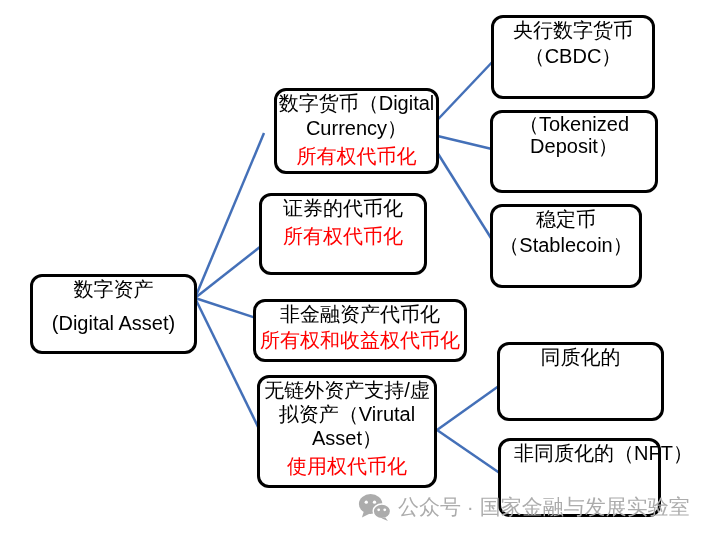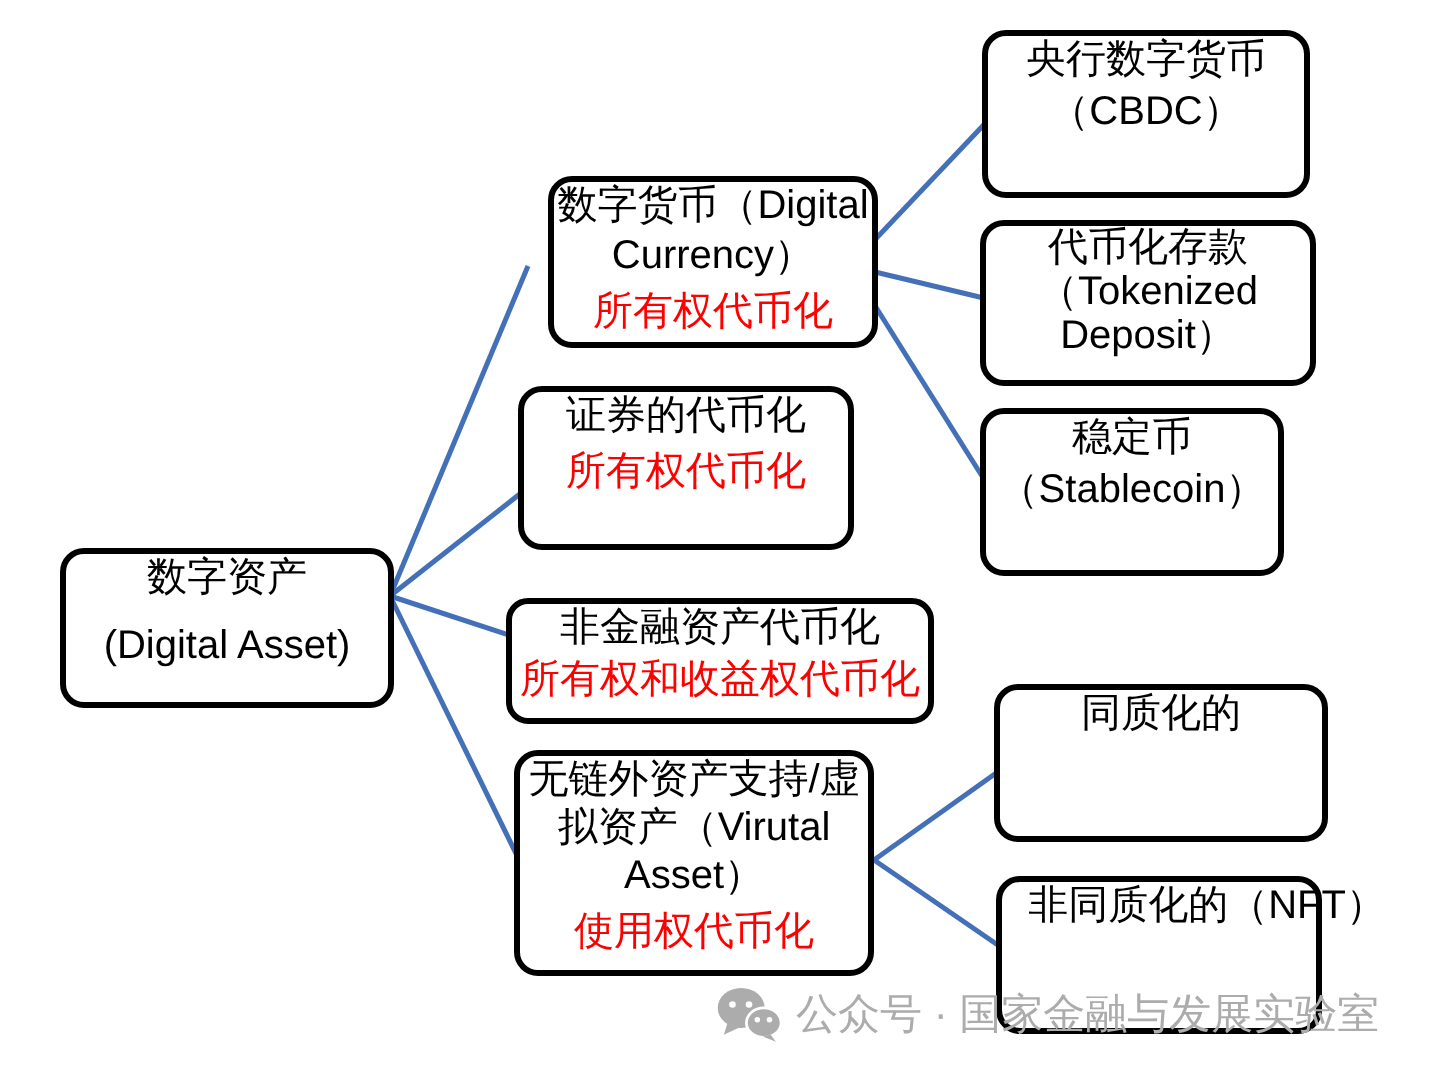--- a/index.html
+++ b/index.html
@@ -15,21 +15,21 @@
     display:flex; flex-direction:column; align-items:center; justify-content:flex-start;
     text-align:center; font-size:20px; line-height:25px; color:#000000;
   }
   .node .ln { white-space:nowrap; }
   .node .tag { color:#FF0000; white-space:nowrap; }
 
   #node-root            { left:30px;  top:258px; width:167px; height:80px; gap:9px;margin-top:16px; }
   #node-digital-currency{ left:274px; top:88px;  width:165px; height:86px; }
   #node-digital-currency .tag { margin-top:3px; }
   #node-securities      { left:259px; top:193px; width:168px; height:82px; gap:3px; }
-  #node-non-financial   { left:253px; top:299px; width:214px; height:63px; line-height:24px; gap:2px;border-radius:11px; }
+  #node-non-financial   { left:253px; top:299px; width:214px; height:63px; line-height:24px; gap:2px; }
   #node-virtual-asset   { left:257px; top:375px; width:180px; height:113px; line-height:24px; }
   #node-virtual-asset .tag { margin-top:4px; }
   #node-cbdc            { left:491px; top:15px;  width:164px; height:84px; gap:1px; }
   #node-tokenized-deposit { left:490px; top:110px; width:168px; height:83px; line-height:22px; }
   #node-stablecoin      { left:490px; top:204px; width:152px; height:84px; gap:1px; }
   #node-fungible        { left:497px; top:342px; width:167px; height:79px; }
   #node-nft             { left:498px; top:438px; width:163px; height:79px;padding-left:48px; }
 
   .watermark {
     position:absolute; left:358px; top:492px; height:30px;
@@ -82,21 +82,20 @@
     <div class="ln">Asset）</div>
     <div class="tag">使用权代币化</div>
   </div>
 
   <div class="node" id="node-cbdc">
     <div class="ln">央行数字货币</div>
     <div class="ln">（CBDC）</div>
   </div>
 
   <div class="node" id="node-tokenized-deposit">
-    <div class="ln">代币化存款</div>
     <div class="ln">（Tokenized</div>
     <div class="ln">Deposit）</div>
   </div>
 
   <div class="node" id="node-stablecoin">
     <div class="ln">稳定币</div>
     <div class="ln">（Stablecoin）</div>
   </div>
 
   <div class="node" id="node-fungible">

